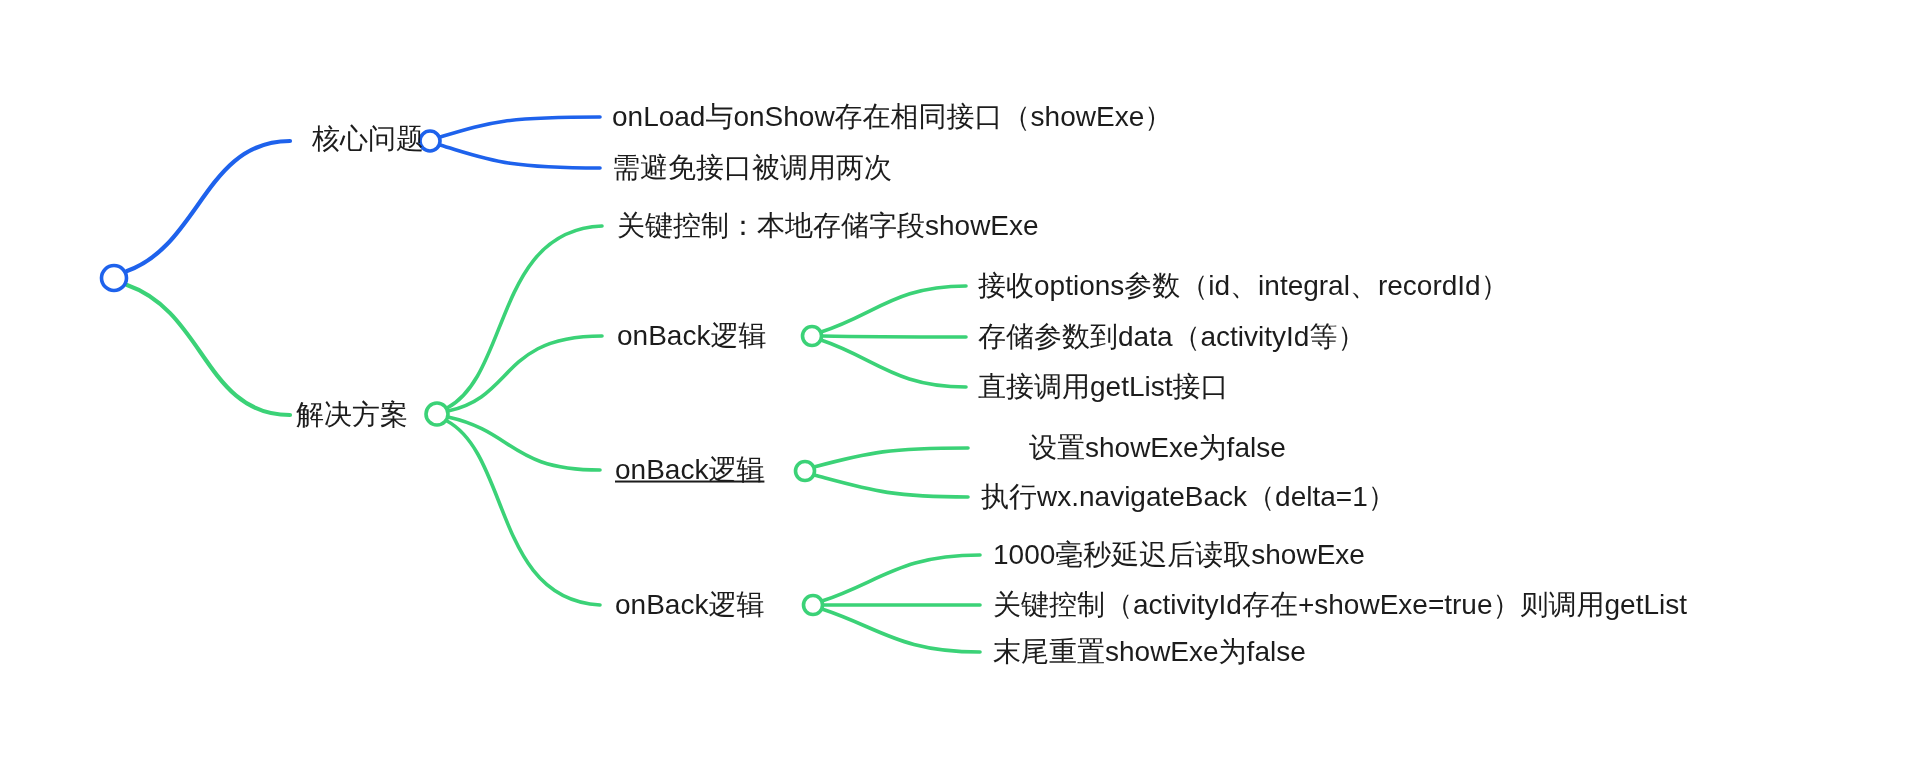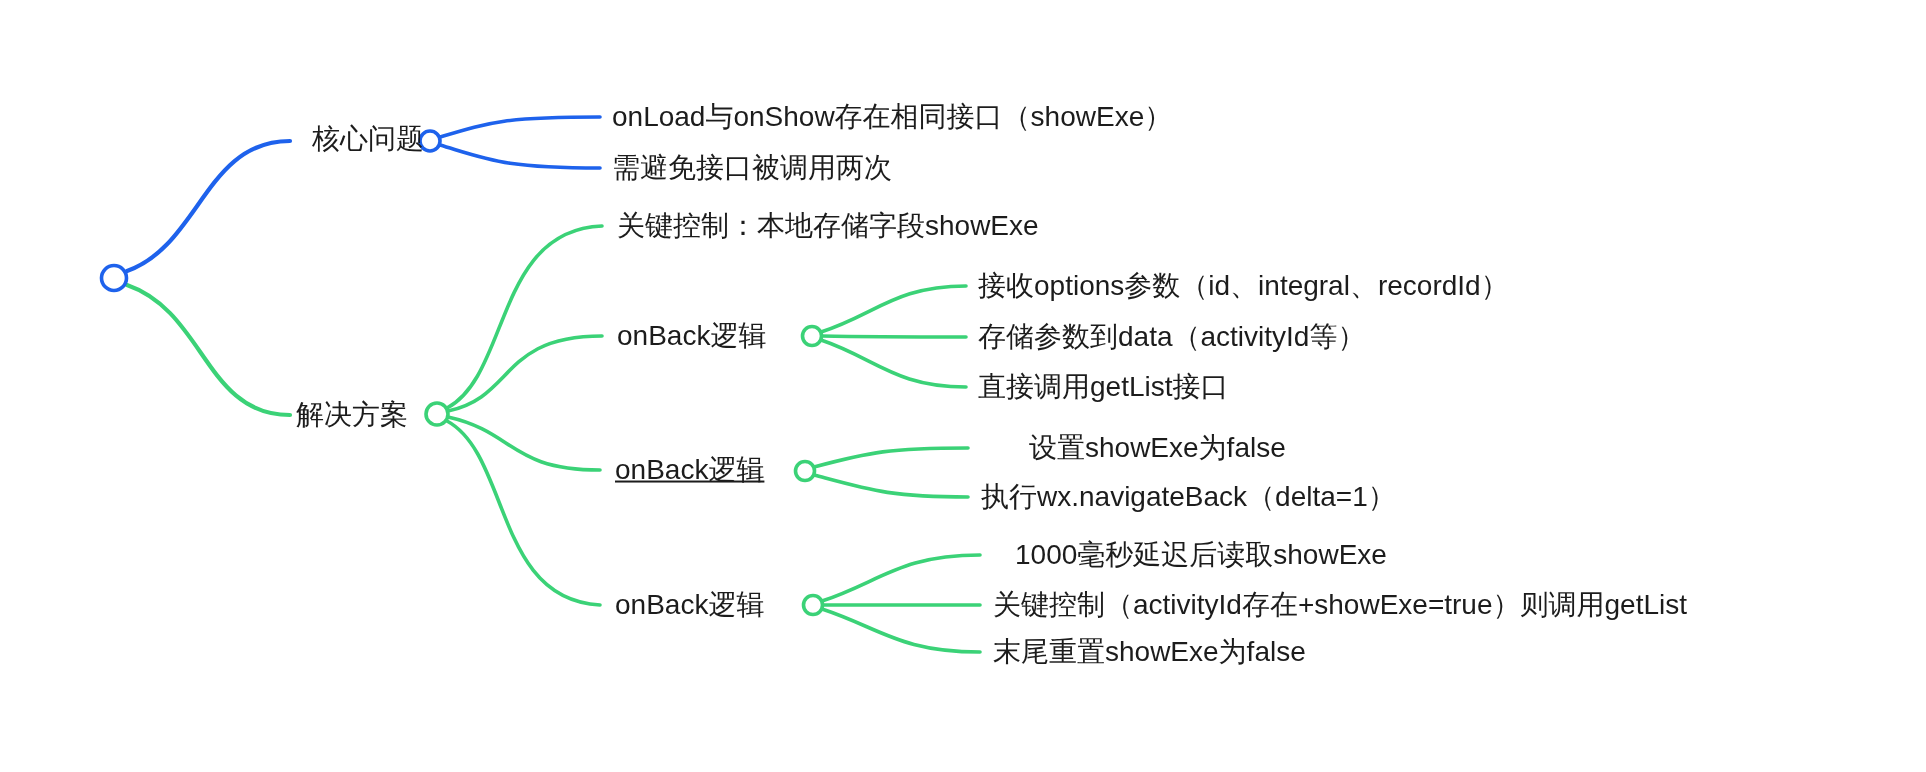--- a/index.html
+++ b/index.html
@@ -92,17 +92,17 @@
   <div class="label" style="left:617px; top:336px;">onBack逻辑</div>
   <div class="label" style="left:978px; top:286px;">接收options参数（id、integral、recordId）</div>
   <div class="label" style="left:978px; top:337px;">存储参数到data（activityId等）</div>
   <div class="label" style="left:978px; top:387px;">直接调用getList接口</div>
 
   <div class="label" style="left:615px; top:470px;text-decoration:underline;">onBack逻辑</div>
   <div class="label" style="left:981px; top:448px;margin-left:48px;">设置showExe为false</div>
   <div class="label" style="left:981px; top:497px;">执行wx.navigateBack（delta=1）</div>
 
   <div class="label" style="left:615px; top:605px;">onBack逻辑</div>
-  <div class="label" style="left:1015px; top:555px;">1000毫秒延迟后读取showExe</div>
+  <div class="label" style="left:993px; top:555px;">1000毫秒延迟后读取showExe</div>
   <div class="label" style="left:993px; top:605px;">关键控制（activityId存在+showExe=true）则调用getList</div>
   <div class="label" style="left:993px; top:652px;">末尾重置showExe为false</div>
 
 </div>
 
 </body></html>

